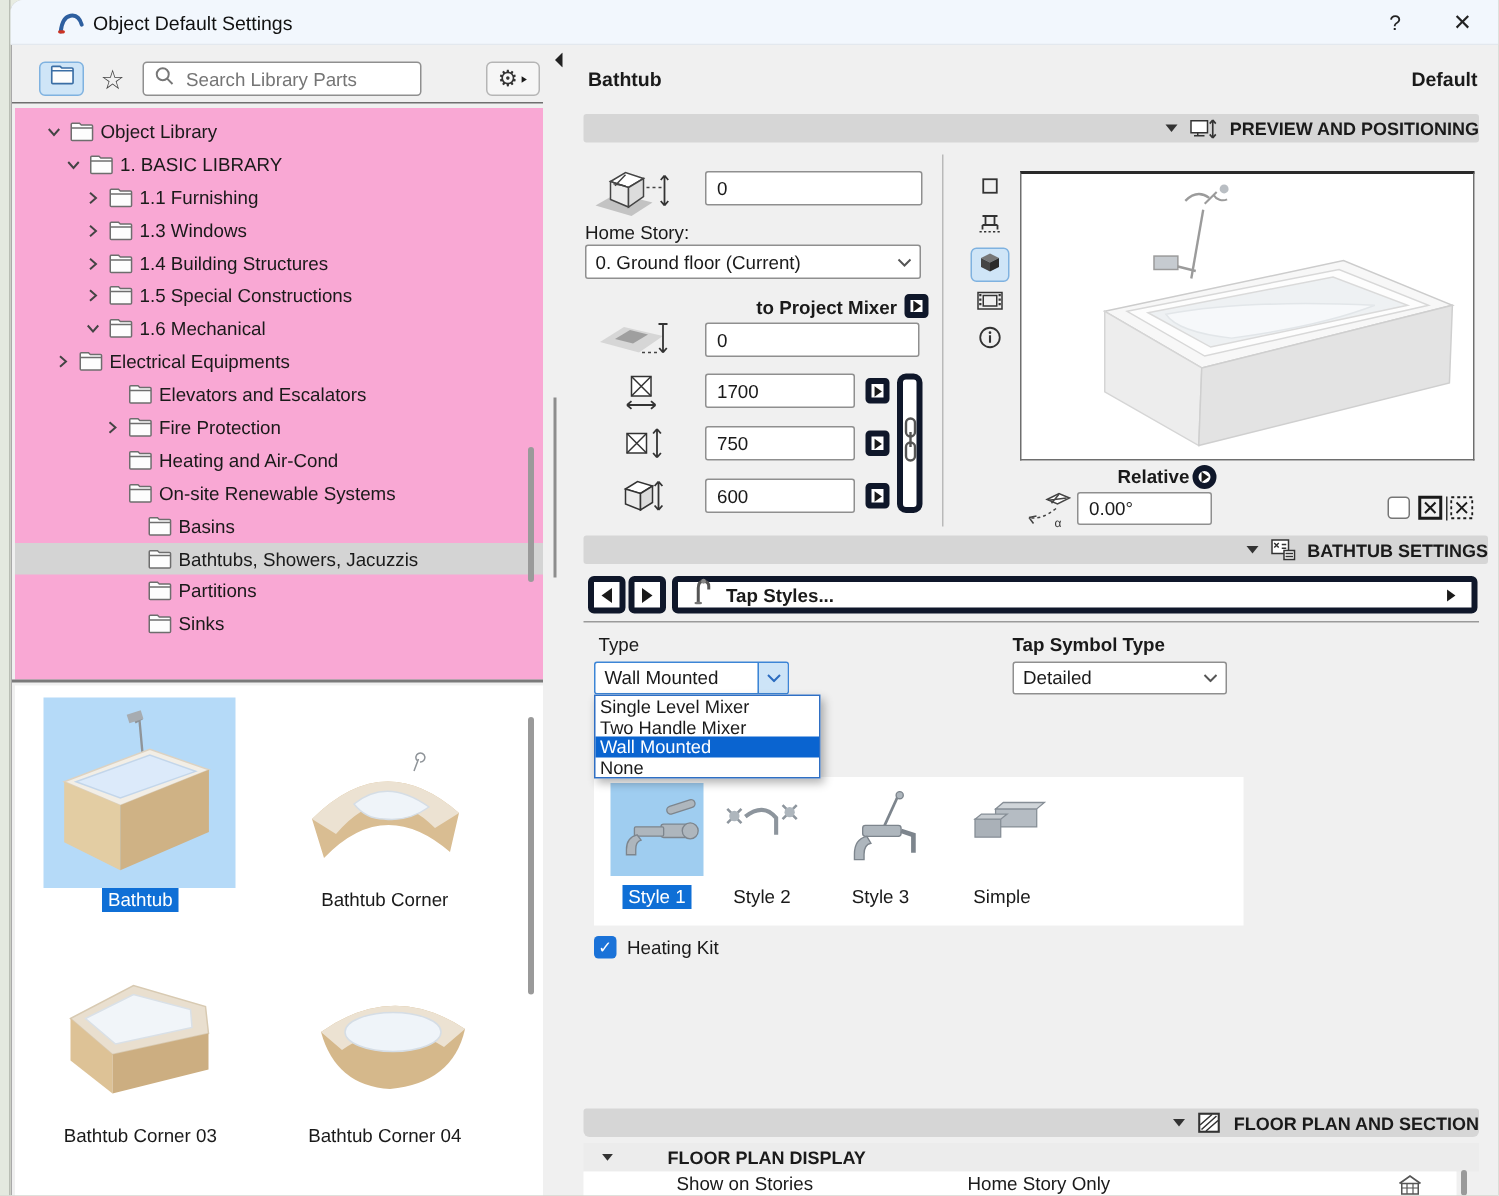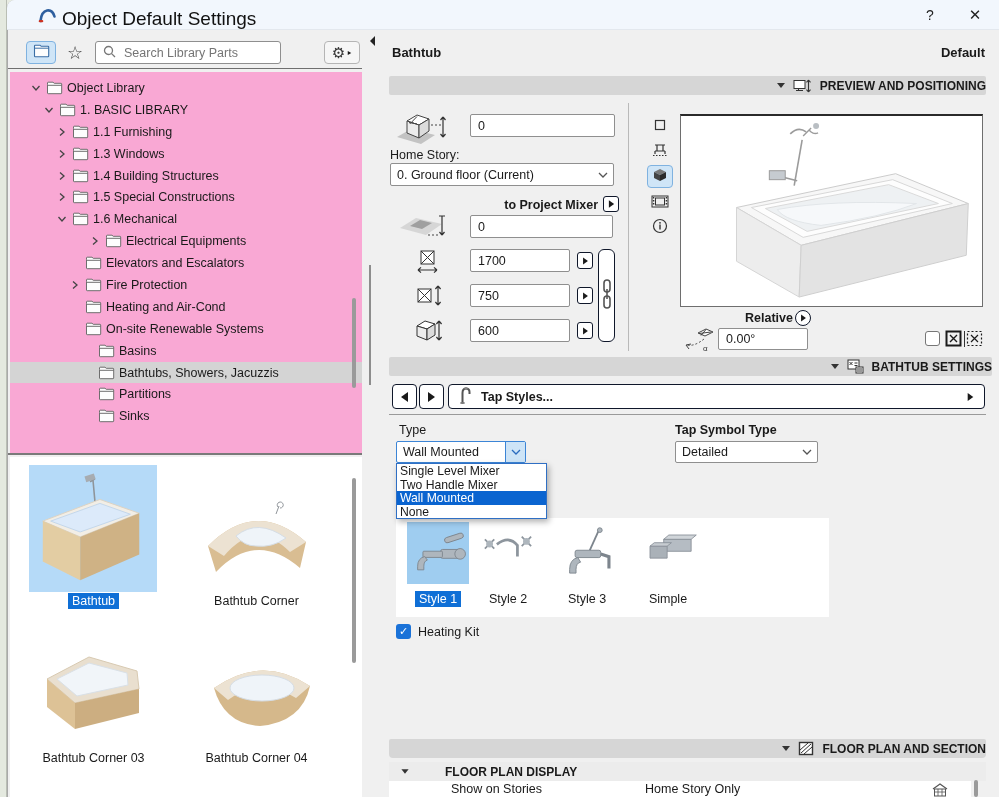--- a/index.html
+++ b/index.html
@@ -5,21 +5,21 @@
   html,body{margin:0;padding:0;background:#c9cdc4;}
   *{box-sizing:border-box;}
   .screen{position:relative;width:999px;height:797px;overflow:hidden;background:#e8ece2;
           font-family:"Liberation Sans",sans-serif;color:#1a1a1a;}
   .abs{position:absolute;}
   
   .dialog-bg{left:7px;top:0;width:992px;height:797px;background:#f0f0f0;
              border-left:1px solid #a9a9a9;border-top-left-radius:8px;}
   .titlebar{left:7px;top:0;width:992px;height:30px;background:#f2f7fd;
             border-top-left-radius:8px;border-bottom:1px solid #e3e8ee;}
-  .title-text{left:62px;top:8px;font-size:19px;color:#111;}
+  .title-text{left:62px;top:8px;font-size:13px;color:#111;}
   .win-btn{display:flex;align-items:center;justify-content:center;font-size:14px;color:#222;cursor:default;}
   
   .tool-btn{border:1px solid #b5b5b5;border-radius:4px;background:#f6f6f6;
             display:flex;align-items:center;justify-content:center;}
   .tool-btn.active{background:#cfe5f7;border-color:#7fb2e0;}
   .search-box{background:#fff;border:1px solid #8f8f8f;border-radius:3px;display:flex;align-items:center;padding:0 7px;gap:6px;}
   .search-box input{border:none;outline:none;flex:1;font:12.5px "Liberation Sans",sans-serif;color:#666;background:transparent;}
   
   .tree{left:10px;top:72px;width:352px;height:381px;background:#f9a8d4;padding-top:5px;overflow:hidden;}
   .tree-row{height:21.9px;display:flex;align-items:center;gap:4px;font-size:12.5px;white-space:nowrap;}
@@ -43,21 +43,21 @@
   .tri-r{width:0;height:0;border-left:5px solid #1a1a1a;border-top:3.5px solid transparent;border-bottom:3.5px solid transparent;}
   .tri-l{width:0;height:0;border-right:7px solid #1a1a1a;border-top:5px solid transparent;border-bottom:5px solid transparent;}
   .tri-rb{width:0;height:0;border-left:7px solid #1a1a1a;border-top:5px solid transparent;border-bottom:5px solid transparent;}
   .field{background:#fff;border:1px solid #8f8f8f;border-radius:2px;display:flex;align-items:center;
          font-size:12.5px;padding:0 7px;}
   .combo{background:#fff;border:1px solid #8f8f8f;border-radius:2px;display:flex;align-items:center;
          justify-content:space-between;font-size:12.5px;padding-left:6px;overflow:hidden;}
   .combo .cv-arrow{width:20px;align-self:stretch;display:flex;align-items:center;justify-content:center;}
   .combo.active{border-color:#3c85d6;}
   .combo.active .cv-arrow{background:#cde4f7;border-left:1px solid #3c85d6;}
-  .btn-fly{background:#fff;border:1px solid #0f172a;border-radius:3px;display:flex;align-items:center;justify-content:center;}
+  .btn-fly{background:#fff;border:4px solid #0f172a;border-radius:3px;display:flex;align-items:center;justify-content:center;}
   .icon-strip-btn{width:26px;height:23px;display:flex;align-items:center;justify-content:center;border-radius:4px;}
   .icon-strip-btn.active{background:#cfe5f7;border:1px solid #7fb2e0;}
   .ddl{background:#fff;border:1px solid #2f6fc4;box-shadow:2px 3px 6px rgba(0,0,0,.3);z-index:5;}
   .ddl-row{height:13.7px;display:flex;align-items:center;padding-left:3px;font-size:12.2px;white-space:nowrap;}
   .ddl-row.selected{background:#0a64d0;color:#fff;}
   .style-cell{display:flex;align-items:center;justify-content:center;}
   .style-cell.selected{background:#9fcdf0;}
   .style-label{font-size:12.5px;text-align:center;white-space:nowrap;}
   .style-label.selected{background:#0f6fd6;color:#fff;padding:1px 4px;}
   .chk{width:15px;height:15px;border-radius:3px;display:flex;align-items:center;justify-content:center;}
@@ -204,21 +204,21 @@
           </svg>
         </span>
         <span class="fold">
           <svg width="17" height="14" viewBox="0 0 17 14">
             <path d="M1.5 3.5 V12 Q1.5 12.7 2.2 12.7 H15 Q15.7 12.7 15.7 12 V3 Q15.7 2.3 15 2.3 H8.2 L7 1.2 H2.2 Q1.5 1.2 1.5 1.9 Z" fill="#fdfdfd" stroke="#6e6e6e"></path>
             <path d="M1.5 4.3 H15.7" stroke="#6e6e6e" fill="none"></path>
           </svg>
         </span>
         <span>1.6 Mechanical</span>
       </div>
-      <div class="tree-row" style="padding-left: 59px; margin-left: 20px;">
+      <div class="tree-row" style="padding-left: 26px;">
         <span class="chev">
           <svg width="8" height="10" viewBox="0 0 8 10">
             <path d="M2 1.5 L6 5 L2 8.5" fill="none" stroke="#444" stroke-width="1.3"></path>
           </svg>
         </span>
         <span class="fold">
           <svg width="17" height="14" viewBox="0 0 17 14">
             <path d="M1.5 3.5 V12 Q1.5 12.7 2.2 12.7 H15 Q15.7 12.7 15.7 12 V3 Q15.7 2.3 15 2.3 H8.2 L7 1.2 H2.2 Q1.5 1.2 1.5 1.9 Z" fill="#fdfdfd" stroke="#6e6e6e"></path>
             <path d="M1.5 4.3 H15.7" stroke="#6e6e6e" fill="none"></path>
           </svg>

